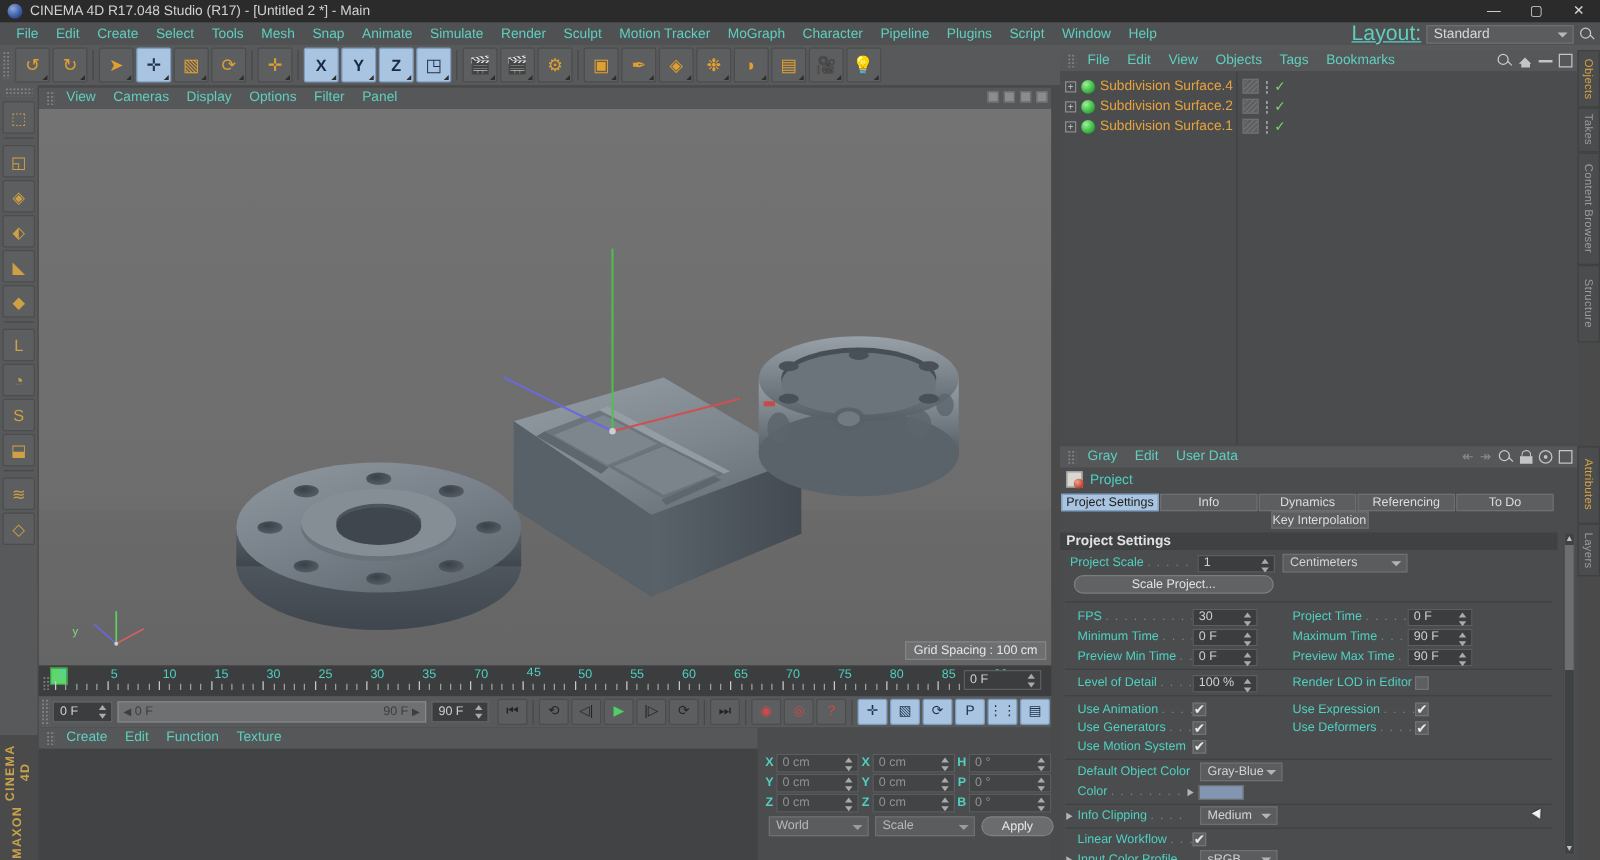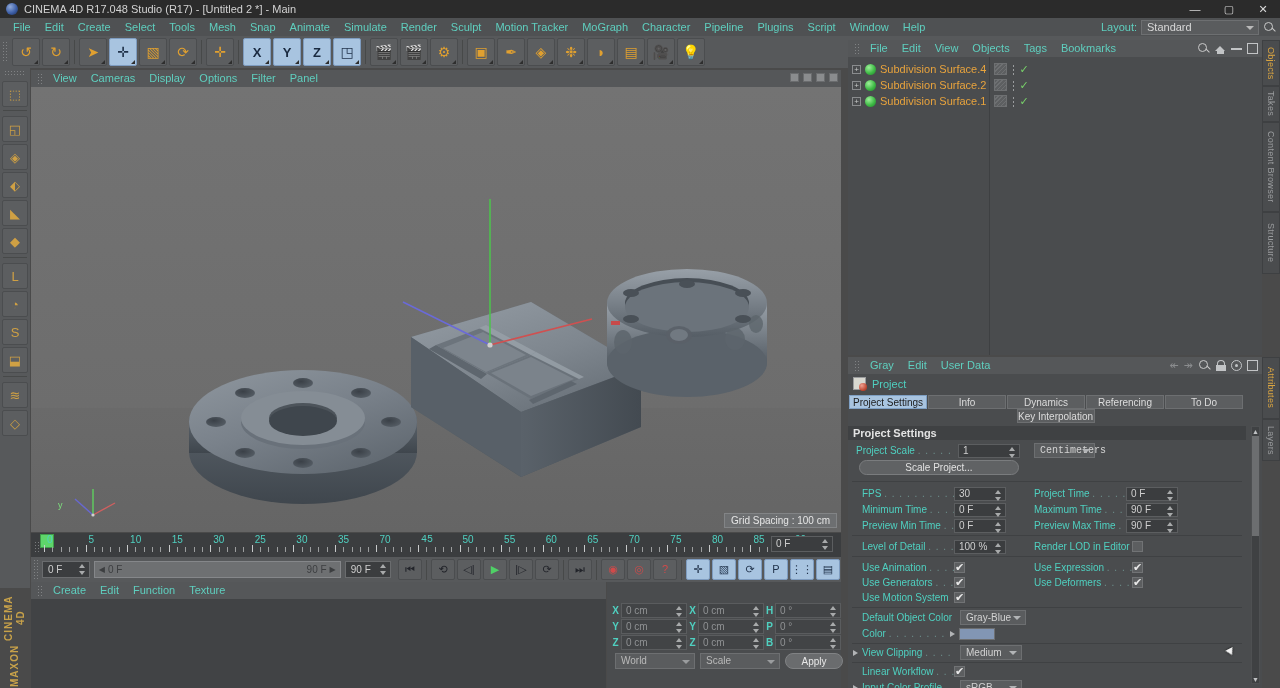--- a/index.html
+++ b/index.html
@@ -36,21 +36,21 @@
     position:absolute; left:0; top:18px; width:1280px; height:18px;
     background:#4f5153; display:flex; align-items:center; padding-left:6px;
   }
   .menubar .mi {
     color:#5fcfbf; font-size:11px; padding:0 7px; height:18px; line-height:18px;
     white-space:nowrap; cursor:default;
   }
   .layoutbox {
     position:absolute; right:4px; top:18px; height:18px; display:flex; align-items:center; gap:4px;
   }
-  .layoutbox .lbl { color:#5fcfbf; font-size:11px; }
+  .layoutbox .lbl { color:#5fcfbf; font-size:17px;text-decoration:underline; }
   .layout-select {
     width:118px; height:15px; background:#5a5c5e; border:1px solid #6d6f71;
     color:#d8d8d8; font-size:11px; line-height:13px; padding-left:5px; position:relative;
   }
   .layout-select .arrow {
     position:absolute; right:4px; top:5px;
     border-left:4px solid transparent; border-right:4px solid transparent; border-top:4px solid #b9b9b9;
   }
   .mag-ico { width:13px; height:13px; position:relative; }
   .mag-ico::before {
@@ -996,21 +996,21 @@
       </div>
 
     <div class="secthead" style="top:69px;">Project Settings</div>
 
     <div class="prow" style="left:8px;top:86px;width:390px;">
       <span class="plabel" style="width:100px;"><span>Project Scale</span> <span class="dots">. . . . . .</span></span>
       <div class="pfield" style="width:62px;margin-left:2px;">
         <span>1</span>
         <span class="spin"></span>
       </div>
-      <div class="psel" style="width:61px;margin-left:14px;font-family:Liberation Mono, monospace;">
+      <div class="psel" style="width:100px;margin-left:6px;">
         <span>Centimeters</span>
         <span class="arrow"></span>
       </div>
     </div>
 
     <div class="scalebtn" style="left:11px;top:103px;width:160px;">Scale Project...</div>
 
     <div class="hrule" style="left:4px;top:124px;width:390px;"></div>
 
     <div class="prow" style="left:14px;top:129px;">
@@ -1109,21 +1109,21 @@
     <div class="prow" style="left:14px;top:269px;">
       <span class="plabel" style="width:88px;"><span>Color</span> <span class="dots">. . . . . . . . .</span></span>
       <span class="tri" style="margin-right:4px;"></span>
       <div class="swatch" id="color-swatch" style="width: 36px; background: rgb(130, 150, 180);"></div>
     </div>
 
     <div class="hrule" style="left:4px;top:286px;width:390px;"></div>
 
     <div class="prow" style="left:5px;top:288px;">
       <span class="tri" style="margin-right:4px;"></span>
-      <span class="plabel" style="width:98px;"><span>View Clipping</span> <span class="dots">. . . .</span></span>
+      <span class="plabel" style="width:98px;"><span>Info Clipping</span> <span class="dots">. . . .</span></span>
       <div class="psel" style="width:62px;">
         <span>Medium</span>
         <span class="arrow"></span>
       </div>
     </div>
 
     <div class="hrule" style="left:4px;top:305px;width:390px;"></div>
 
     <div class="prow" style="left:14px;top:307px;">
       <span class="plabel" style="width:92px;"><span>Linear Workflow</span> <span class="dots">. . .</span></span>

